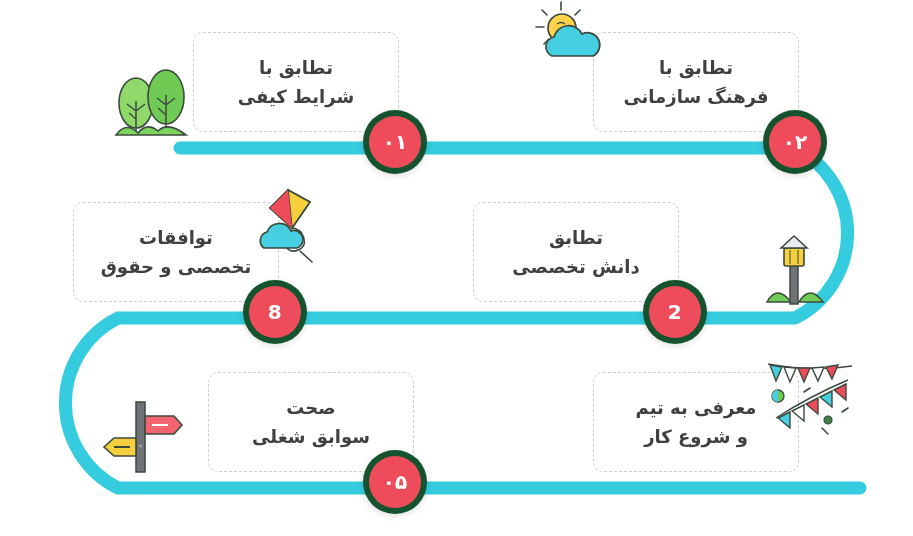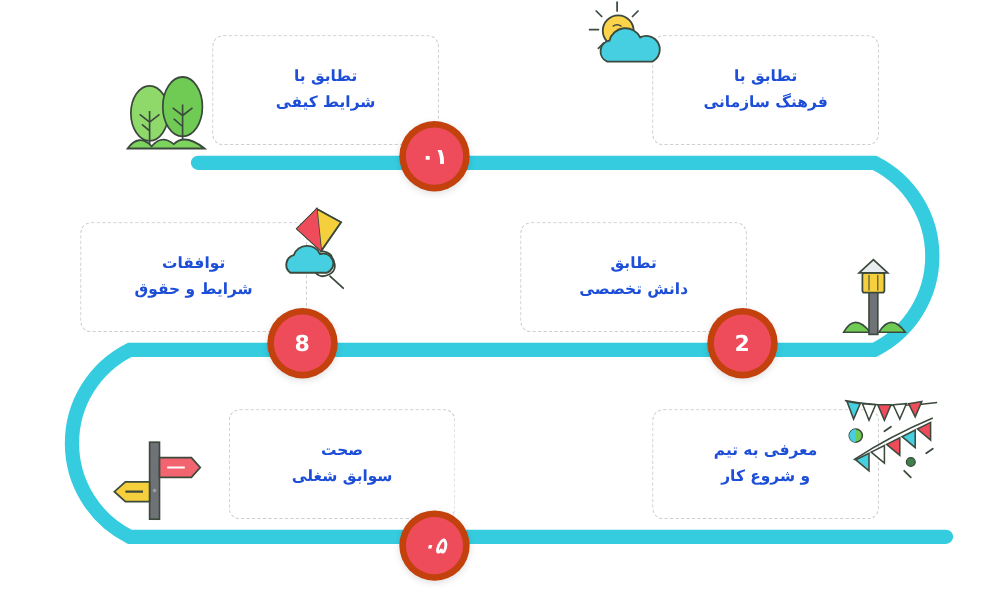--- a/index.html
+++ b/index.html
@@ -34,36 +34,36 @@
     box-sizing: border-box;
     background: #ffffff;
     border: 1px dashed #cfcfcf;
     border-radius: 10px;
     z-index: 2;
     display: flex;
     align-items: center;
     justify-content: center;
   }
   .card-text {
-    color: #1d4ed8;
-    font-size: 14px;
+    color: #404040;
+    font-size: 18px;
     line-height: 1.62;
     text-align: center;
     direction: rtl;
     font-weight: 600;
     padding: 0 14px;
     white-space: pre-line;
   }
   
   .badge {
     position: absolute;
     width: 64px;
     height: 64px;
     border-radius: 50%;
-    background: #c2410c;
+    background: #14532d;
     box-shadow: 0 2px 7px rgba(0,0,0,0.13);
     z-index: 5;
     display: flex;
     align-items: center;
     justify-content: center;
   }
   .badge-inner {
     width: 52px;
     height: 52px;
     border-radius: 50%;
@@ -110,20 +110,23 @@
     <ellipse cx="56" cy="42" rx="18" ry="27" fill="#6FCB54" stroke="#3C4A3E" stroke-width="1.6"></ellipse>
     <path d="M26 76 L26 46 M26 56 L17 49 M26 56 L35 49 M26 64 L19 58" stroke="#3C4A3E" stroke-width="1.5" fill="none"></path>
     <path d="M56 76 L56 40 M56 50 L47 43 M56 50 L65 43 M56 60 L48 53" stroke="#3C4A3E" stroke-width="1.5" fill="none"></path>
     <path d="M6 80 q10 -14 22 -2 q9 -11 20 -2 q10 -10 28 4 z" fill="#7CD35E" stroke="#3C4A3E" stroke-width="1.6"></path>
   </svg>
 
   <div class="card" style="left:593px; top:32px; width:206px; height:100px;">
     <div class="card-text">تطابق با
 فرهنگ سازمانی</div>
   </div>
+  <div class="badge" style="left:763px; top:110px;">
+    <div class="badge-inner">۰۲</div>
+  </div>
 
   <svg class="icon-art" style="left:524px; top:0px; width:100px; height:66px;" viewBox="0 0 100 66">
     <g stroke="#3C4A3E" stroke-width="1.6" stroke-linecap="round">
       <line x1="37" y1="2" x2="37" y2="10"></line>
       <line x1="18" y1="10" x2="23" y2="15"></line>
       <line x1="12" y1="27" x2="20" y2="27"></line>
       <line x1="56" y1="10" x2="51" y2="15"></line>
       <line x1="20" y1="44" x2="25" y2="39"></line>
     </g>
     <circle cx="38" cy="28" r="14" fill="#FCD34B" stroke="#3C4A3E" stroke-width="1.7"></circle>
@@ -144,42 +147,42 @@
     <path d="M44 70 q11 -18 24 0 z" fill="#6FCB54" stroke="#3C4A3E" stroke-width="1.5"></path>
     <rect x="35" y="28" width="8" height="44" fill="#6F7276" stroke="#3C4A3E" stroke-width="1.5"></rect>
     <rect x="29" y="16" width="20" height="18" rx="2" fill="#F6CF3C" stroke="#3C4A3E" stroke-width="1.6"></rect>
     <path d="M26 16 L39 4 L52 16 z" fill="#E9EDF0" stroke="#3C4A3E" stroke-width="1.6"></path>
     <line x1="35" y1="18" x2="35" y2="32" stroke="#3C4A3E" stroke-width="1"></line>
     <line x1="43" y1="18" x2="43" y2="32" stroke="#3C4A3E" stroke-width="1"></line>
   </svg>
 
   <div class="card" style="left:73px; top:202px; width:206px; height:100px;">
     <div class="card-text">توافقات
-شرایط و حقوق</div>
+تخصصی و حقوق</div>
   </div>
   <div class="badge" style="left:243px; top:280px;">
     <div class="badge-inner">8</div>
   </div>
 
   <svg class="icon-art" style="left:252px; top:186px; width:86px; height:86px;" viewBox="0 0 86 86">
     <path d="M36 4 L58 16 L40 42 L18 22 z" fill="#F6CF3C" stroke="#3C4A3E" stroke-width="1.6"></path>
     <path d="M36 4 L40 42 M18 22 L58 16" stroke="#3C4A3E" stroke-width="1.4"></path>
     <path d="M36 4 L18 22 L40 42 z" fill="#EE4C5B" stroke="#3C4A3E" stroke-width="1.6"></path>
     <path d="M36 4 L58 16 L40 42 z" fill="#F6CF3C" stroke="#3C4A3E" stroke-width="1.6"></path>
     <path d="M18 22 L36 4 L40 42 z" fill="#EE4C5B" stroke="#3C4A3E" stroke-width="0"></path>
     <path d="M40 42 q12 2 10 10 q-2 7 -8 4 q-5 -3 1 -7 q7 -5 9 4 q2 8 -6 11 q-7 3 -11 -2" fill="none" stroke="#3C4A3E" stroke-width="1.6" stroke-linecap="round"></path>
     <line x1="48" y1="65" x2="60" y2="76" stroke="#3C4A3E" stroke-width="1.6" stroke-linecap="round"></line>
     <path d="M12 62 a9 9 0 0 1 3 -16 a13 13 0 0 1 24 -1 a9 9 0 0 1 6 17 z" fill="#45CFE0" stroke="#3C4A3E" stroke-width="1.7"></path>
   </svg>
 
   <div class="card" style="left:208px; top:372px; width:206px; height:100px;">
     <div class="card-text">صحت
 سوابق شغلی</div>
   </div>
-  <div class="badge" style="left:363px; top:464px;font-style:italic;">
+  <div class="badge" style="left:363px; top:450px;">
     <div class="badge-inner">۰۵</div>
   </div>
 
   <svg class="icon-art" style="left:100px; top:398px; width:84px; height:76px;" viewBox="0 0 84 76">
     <rect x="36" y="4" width="9" height="70" fill="#6F7276" stroke="#3C4A3E" stroke-width="1.5"></rect>
     <path d="M45 18 L74 18 L82 27 L74 36 L45 36 z" fill="#F2646F" stroke="#3C4A3E" stroke-width="1.6"></path>
     <line x1="52" y1="27" x2="68" y2="27" stroke="#ffffff" stroke-width="2"></line>
     <path d="M36 40 L14 40 L4 49 L14 58 L36 58 z" fill="#F6CF3C" stroke="#3C4A3E" stroke-width="1.6"></path>
     <line x1="14" y1="49" x2="30" y2="49" stroke="#3C4A3E" stroke-width="2"></line>
     <circle cx="40.5" cy="48" r="1.6" fill="#9AA0A6"></circle>

